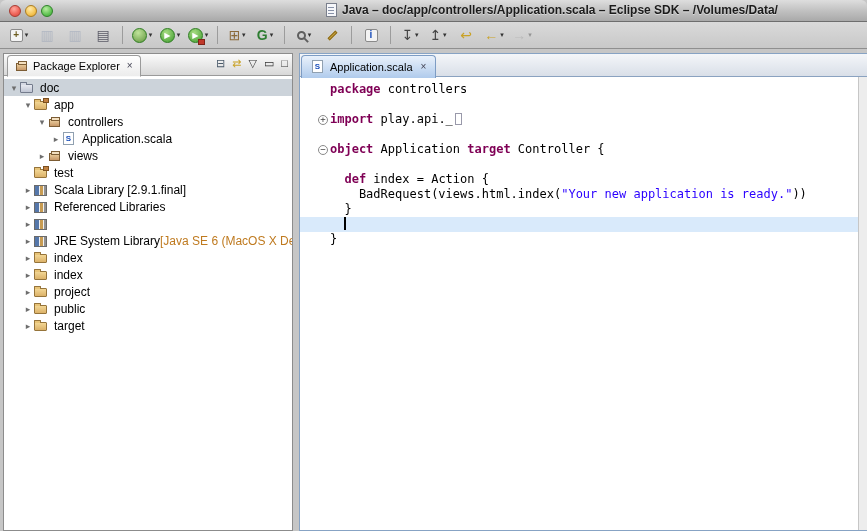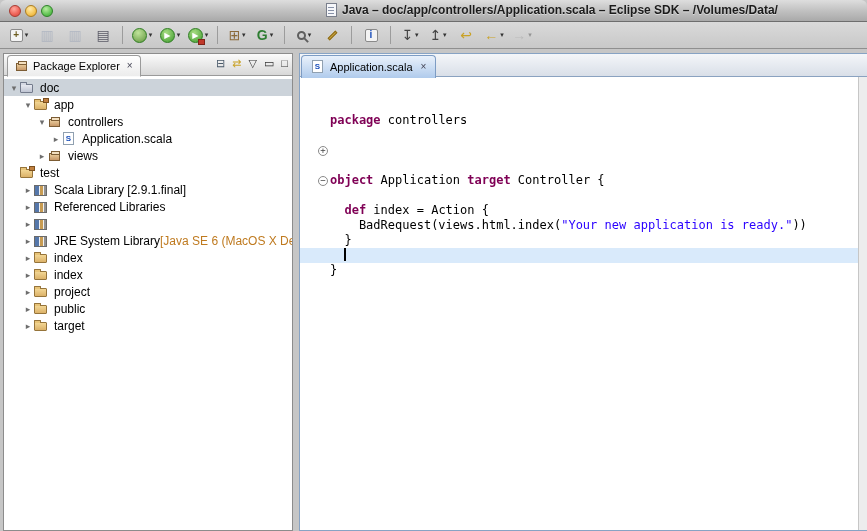--- a/index.html
+++ b/index.html
@@ -70,21 +70,21 @@
     background:linear-gradient(90deg,#5577aa 0 4px,#f0f0f0 4px 5px,#c79b52 5px 8px,#f0f0f0 8px 9px,#909090 9px 13px);}
   
   .sash{position:absolute;left:293px;top:53px;width:6px;bottom:0;}
   
   .editor-panel{position:absolute;left:299px;top:53px;right:0;bottom:0;border:1px solid #87a3c4;border-right:none;background:#fff;box-sizing:border-box;}
   .etab-header{position:relative;height:23px;background:linear-gradient(#f4f6f9,#d9dfe8);border-bottom:1px solid #8aa2c0;box-sizing:border-box;}
   .editor-tab{position:absolute;left:1px;top:1px;height:23px;box-sizing:border-box;display:flex;align-items:center;gap:5px;padding:0 9px;
     background:linear-gradient(#e9f1fb,#b0cbec);border:1px solid #7d9cc4;border-bottom:none;border-radius:4px 4px 0 0;z-index:2;}
   .etab-label{font-size:11px;color:#000;}
   .editor-body{position:absolute;left:0;right:0;top:23px;bottom:0;background:#fff;font-family:"DejaVu Sans Mono",monospace;font-size:12px;}
-  .code{position:absolute;left:0;right:9px;top:0;bottom:0;padding-top:5px;margin-top:31px;}
+  .code{position:absolute;left:0;right:9px;top:0;bottom:0;padding-top:5px;}
   .cline{display:flex;height:15px;line-height:15px;align-items:center;}
   .cline.current{background:#d9eafb;}
   .anncol{width:16px;flex:none;height:15px;}
   .foldcol{width:14px;flex:none;height:15px;display:flex;align-items:center;justify-content:center;}
   .foldmark{width:10px;height:10px;border:1px solid #8a8a8a;border-radius:50%;background:#fff;color:#444;font-size:9px;line-height:1;display:flex;align-items:center;justify-content:center;box-sizing:border-box;}
   .ctext{white-space:pre;}
   .seg.kw{color:#7F0055;font-weight:bold;}
   .seg.str{color:#2A00FF;}
   .seg.plain{color:#000;}
   .caret{display:inline-block;width:2px;height:13px;background:#000;vertical-align:-2px;}
@@ -221,21 +221,21 @@
         </span>
         <span class="tlabel">Application.scala</span>
       </div>
       <div class="trow" style="padding-left: 32px;">
         <span class="arrow">▸</span>
         <span class="ticon">
           <span class="shape-package"></span>
         </span>
         <span class="tlabel">views</span>
       </div>
-      <div class="trow" style="padding-left: 4px;">
+      <div class="trow" style="padding-left: 18px;">
         <span class="arrow"></span>
         <span class="ticon">
           <span class="shape-srcfolder"></span>
           <span class="deco-pkg"></span>
         </span>
         <span class="tlabel">test</span>
       </div>
       <div class="trow" style="padding-left: 18px;">
         <span class="arrow">▸</span>
         <span class="ticon">
@@ -324,20 +324,21 @@
         <div class="cline">
           <span class="anncol"></span>
           <span class="foldcol"></span>
           <span class="ctext"></span>
         </div>
         <div class="cline">
           <span class="anncol"></span>
           <span class="foldcol">
             <span class="foldmark">+</span>
           </span>
+          <span class="ctext"><span class="seg kw">import</span><span class="seg plain"> play.api._</span><span class="ghostbox"></span></span>
         </div>
         <div class="cline">
           <span class="anncol"></span>
           <span class="foldcol"></span>
           <span class="ctext"></span>
         </div>
         <div class="cline">
           <span class="anncol"></span>
           <span class="foldcol">
             <span class="foldmark">−</span>

